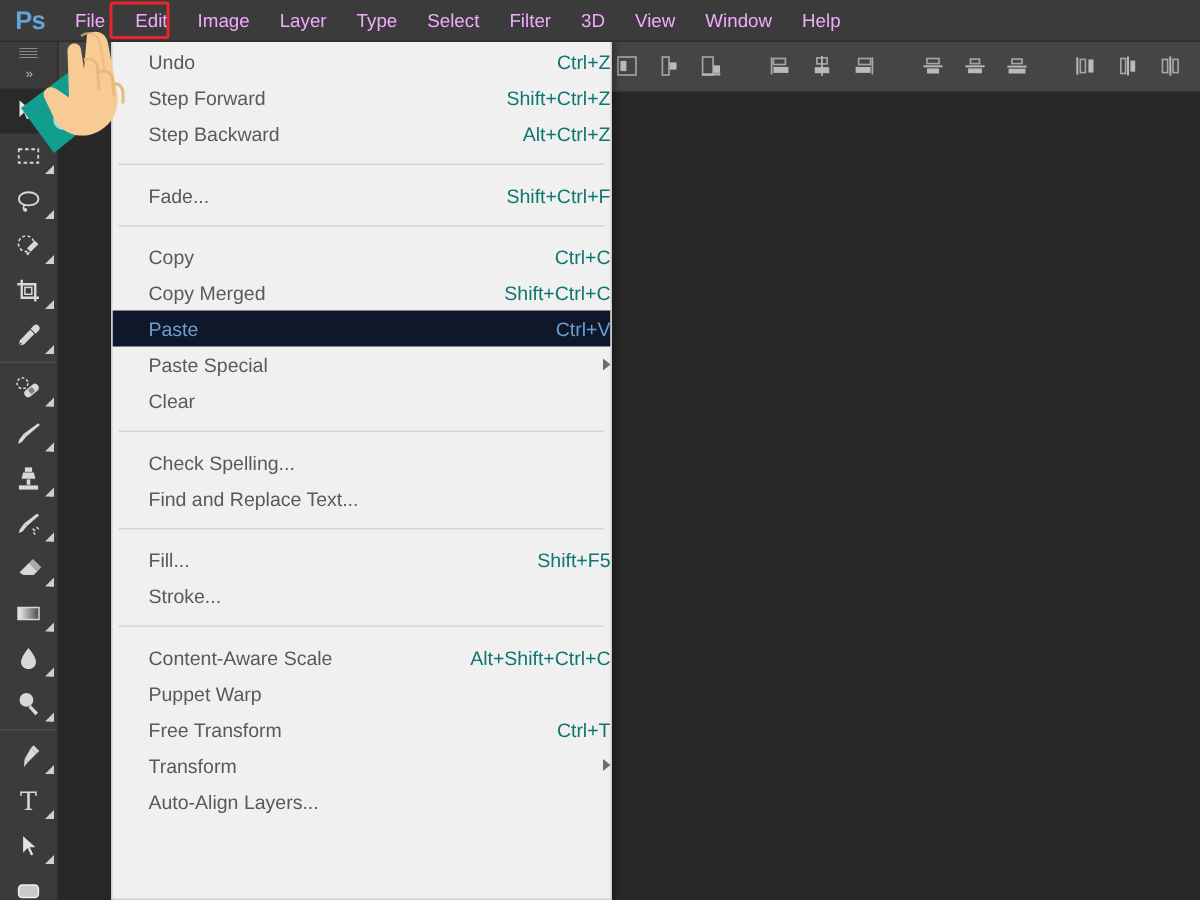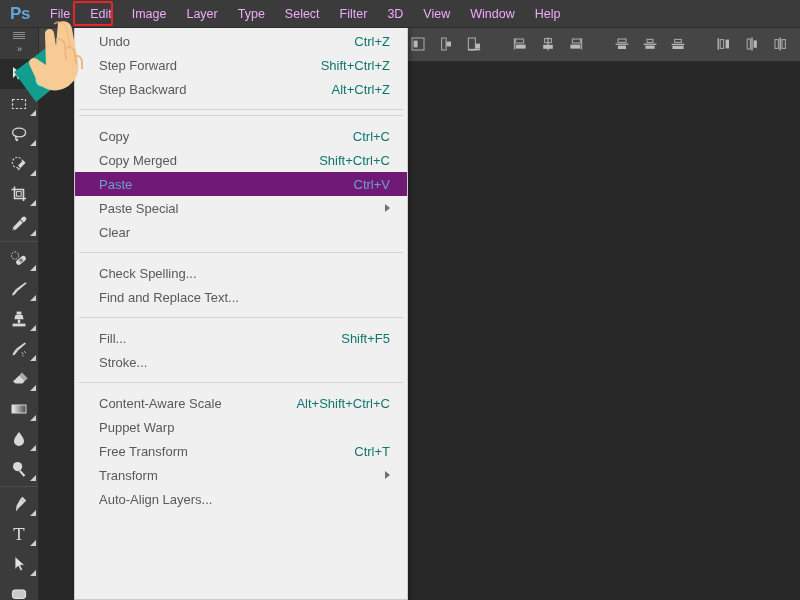--- a/index.html
+++ b/index.html
@@ -96,25 +96,25 @@
     background:#f0f0f0;
     border:1px solid #cdcdcd;border-top:none;
     box-sizing:border-box;
     box-shadow:2px 2px 5px rgba(0,0,0,.35);
     z-index:20;
     overflow:hidden;
     font-size:13px;
   }
   .mi{
     position:relative;height:24px;display:flex;align-items:center;
-    padding:0 17px 0 24px;color:#595959;white-space:nowrap;
+    padding:0 0 0 24px;color:#595959;white-space:nowrap;
   }
   .mi .lbl{flex:0 0 auto;}
   .mi .acc{margin-left:auto;color:#0f766e;padding-left:20px;}
-  .mi.highlight{background:#701a75;}
+  .mi.highlight{background:#0f172a;}
   .mi.highlight .lbl,.mi.highlight .acc{color:#6c9fcf;}
   .mi .arrow{
     margin-left:auto;width:0;height:0;
     border-top:4px solid transparent;border-bottom:4px solid transparent;
     border-left:5px solid #6e6e6e;
   }
   .mi-sep{height:1px;background:#d5d5d5;margin:5px 4px 5px 4px;}
   .grp-pad{padding:3px 0;}
 
   
@@ -417,20 +417,26 @@
         <span class="acc">Shift+Ctrl+Z</span>
       </div>
       <div class="mi">
         <span class="lbl">Step Backward</span>
         <span class="acc">Alt+Ctrl+Z</span>
       </div>
     </div>
 
     <div class="mi-sep"></div>
 
+    <div class="grp-pad">
+      <div class="mi">
+        <span class="lbl">Fade...</span>
+        <span class="acc">Shift+Ctrl+F</span>
+      </div>
+    </div>
 
     <div class="mi-sep"></div>
 
     <div class="grp-pad">
       <div class="mi">
         <span class="lbl">Copy</span>
         <span class="acc">Ctrl+C</span>
       </div>
       <div class="mi">
         <span class="lbl">Copy Merged</span>

